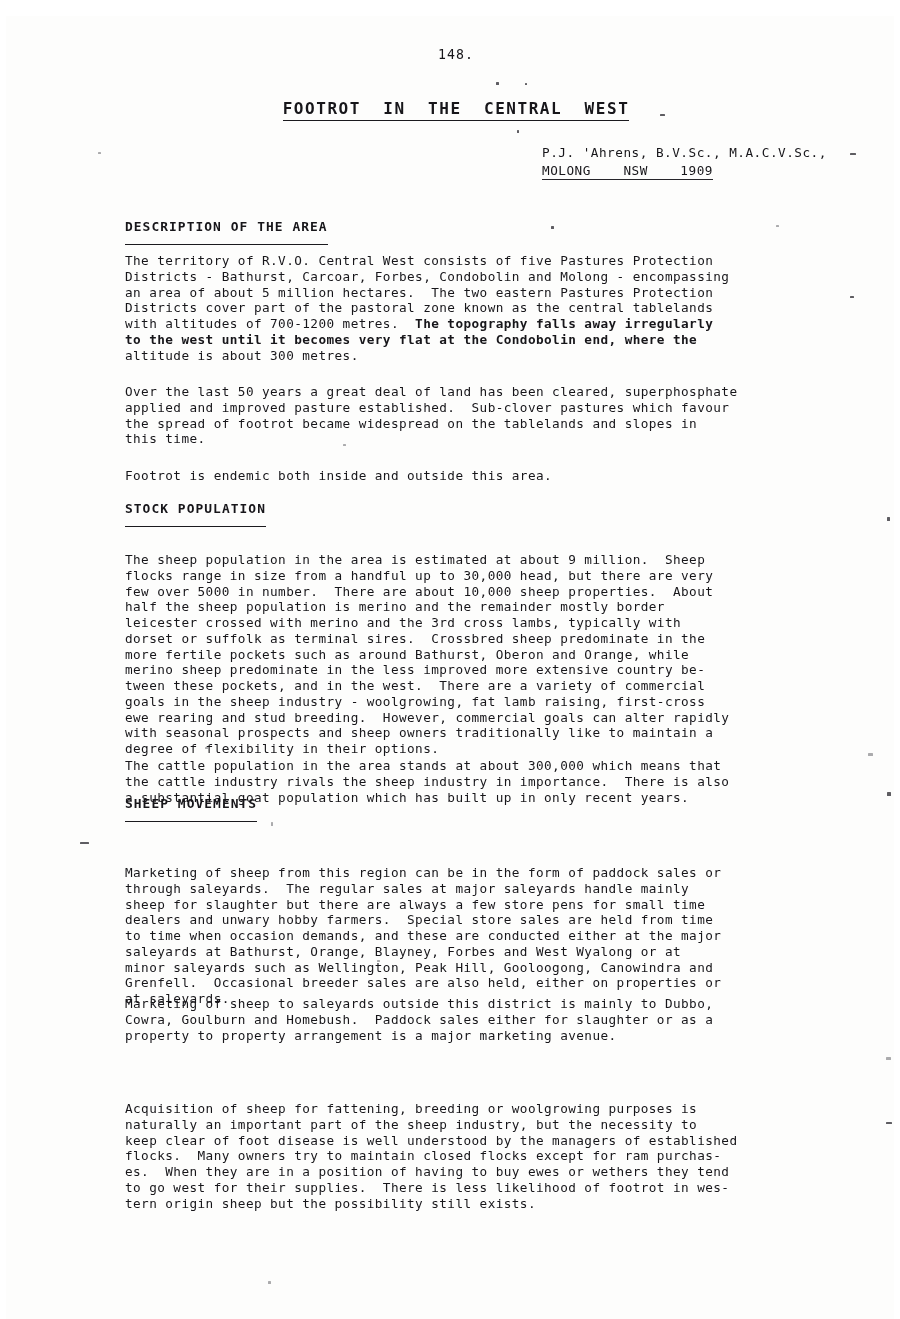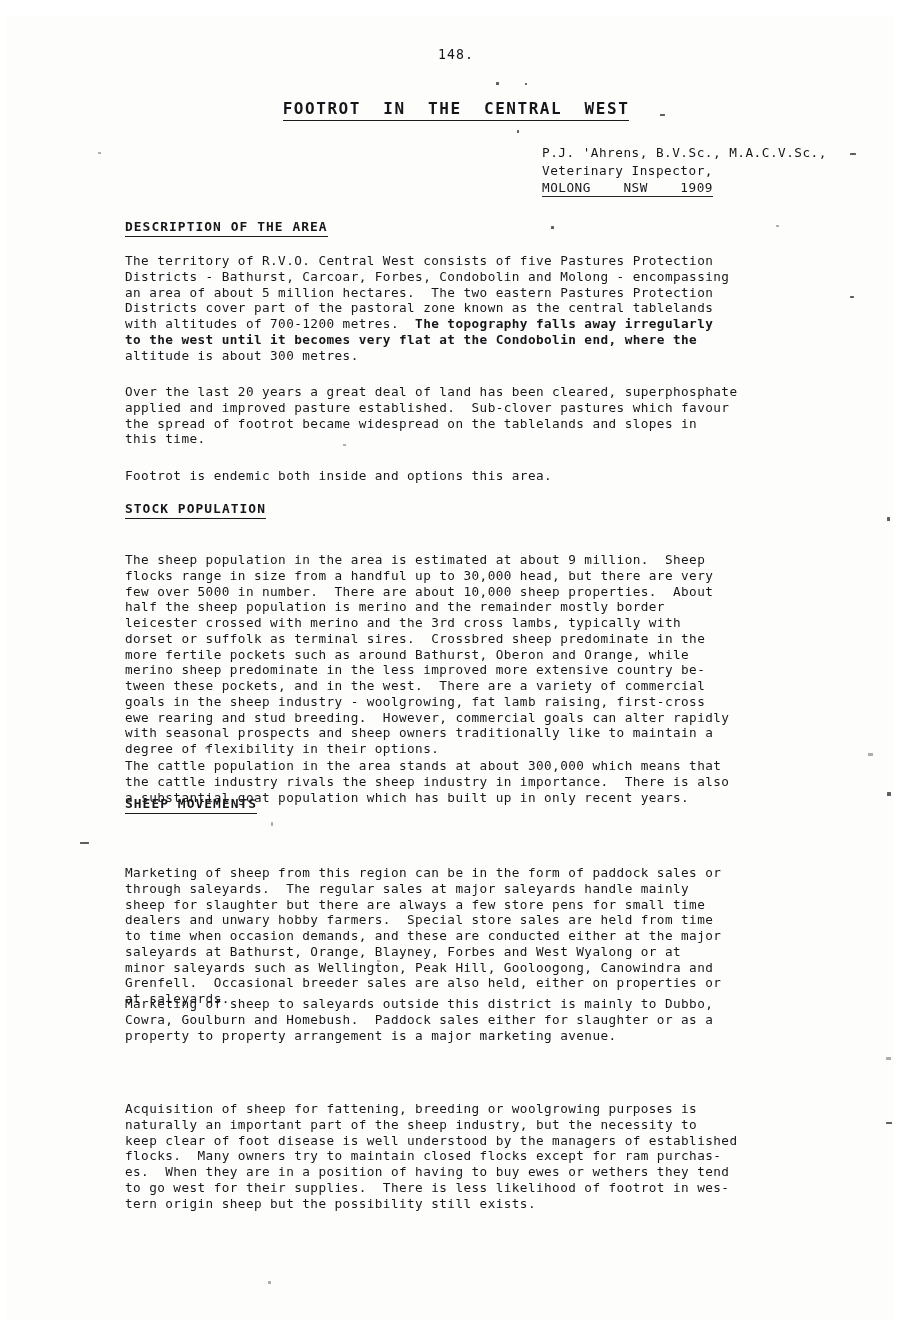--- a/index.html
+++ b/index.html
@@ -72,21 +72,21 @@
 
   
   .sec-head {
     left: 119px;
     font-size: 12.9px;
     font-weight: bold;
     letter-spacing: 1.05px;
   }
   .sec-head .ul {
     border-bottom: 1.35px solid #1b1a1e;
-    padding-bottom: 2px;
+    padding-bottom: 10px;
   }
   #head-description { top: 203px; }
   #head-stock       { top: 485px; }
   #head-movements   { top: 780px; }
 
   
   .para { left: 119px; }
   #p-area-1    { top: 237px; }
   #p-area-2    { top: 368px; }
   #p-area-3    { top: 452px; }
@@ -113,38 +113,38 @@
 </style>
 </head>
 <body>
 
 <div id="page" style="background: rgb(253, 253, 252); color: rgb(23, 22, 26);">
 
   <div class="tw" id="folio">148.</div>
 
   <div class="tw" id="doc-title"><span class="ul">FOOTROT  IN  THE  CENTRAL  WEST</span></div>
 
-  <div class="tw" id="author-block"><div>P.J. 'Ahrens, B.V.Sc., M.A.C.V.Sc.,</div><div>Veterinary Inspector,</div><div><span class="addr-ul">MOLONG    NSW    1909</span></div></div>
+  <div class="tw" id="author-block"><div>P.J. 'Ahrens, B.V.Sc., M.A.C.V.Sc.,</div><div><span class="addr-ul">MOLONG    NSW    1909</span></div></div>
 
   <div class="tw sec-head" id="head-description"><span class="ul">DESCRIPTION OF THE AREA</span></div>
 
   <div class="tw para" id="p-area-1"><span>The territory of R.V.O. Central West consists of five Pastures Protection
 Districts - Bathurst, Carcoar, Forbes, Condobolin and Molong - encompassing
 an area of about 5 million hectares.  The two eastern Pastures Protection
 Districts cover part of the pastoral zone known as the central tablelands
 with altitudes of 700-1200 metres.  </span><b class="strike">The topography falls away irregularly
 to the west until it becomes very flat at the Condobolin end, where the</b><span>
 altitude is about 300 metres.</span></div>
 
-  <div class="tw para" id="p-area-2">Over the last 20 years a great deal of land has been cleared, superphosphate
+  <div class="tw para" id="p-area-2">Over the last 50 years a great deal of land has been cleared, superphosphate
 applied and improved pasture established.  Sub-clover pastures which favour
 the spread of footrot became widespread on the tablelands and slopes in
 this time.</div>
 
-  <div class="tw para" id="p-area-3">Footrot is endemic both inside and options this area.</div>
+  <div class="tw para" id="p-area-3">Footrot is endemic both inside and outside this area.</div>
 
   <div class="tw sec-head" id="head-stock"><span class="ul">STOCK POPULATION</span></div>
 
   <div class="tw para" id="p-stock-1">The sheep population in the area is estimated at about 9 million.  Sheep
 flocks range in size from a handful up to 30,000 head, but there are very
 few over 5000 in number.  There are about 10,000 sheep properties.  About
 half the sheep population is merino and the remainder mostly border
 leicester crossed with merino and the 3rd cross lambs, typically with
 dorset or suffolk as terminal sires.  Crossbred sheep predominate in the
 more fertile pockets such as around Bathurst, Oberon and Orange, while

